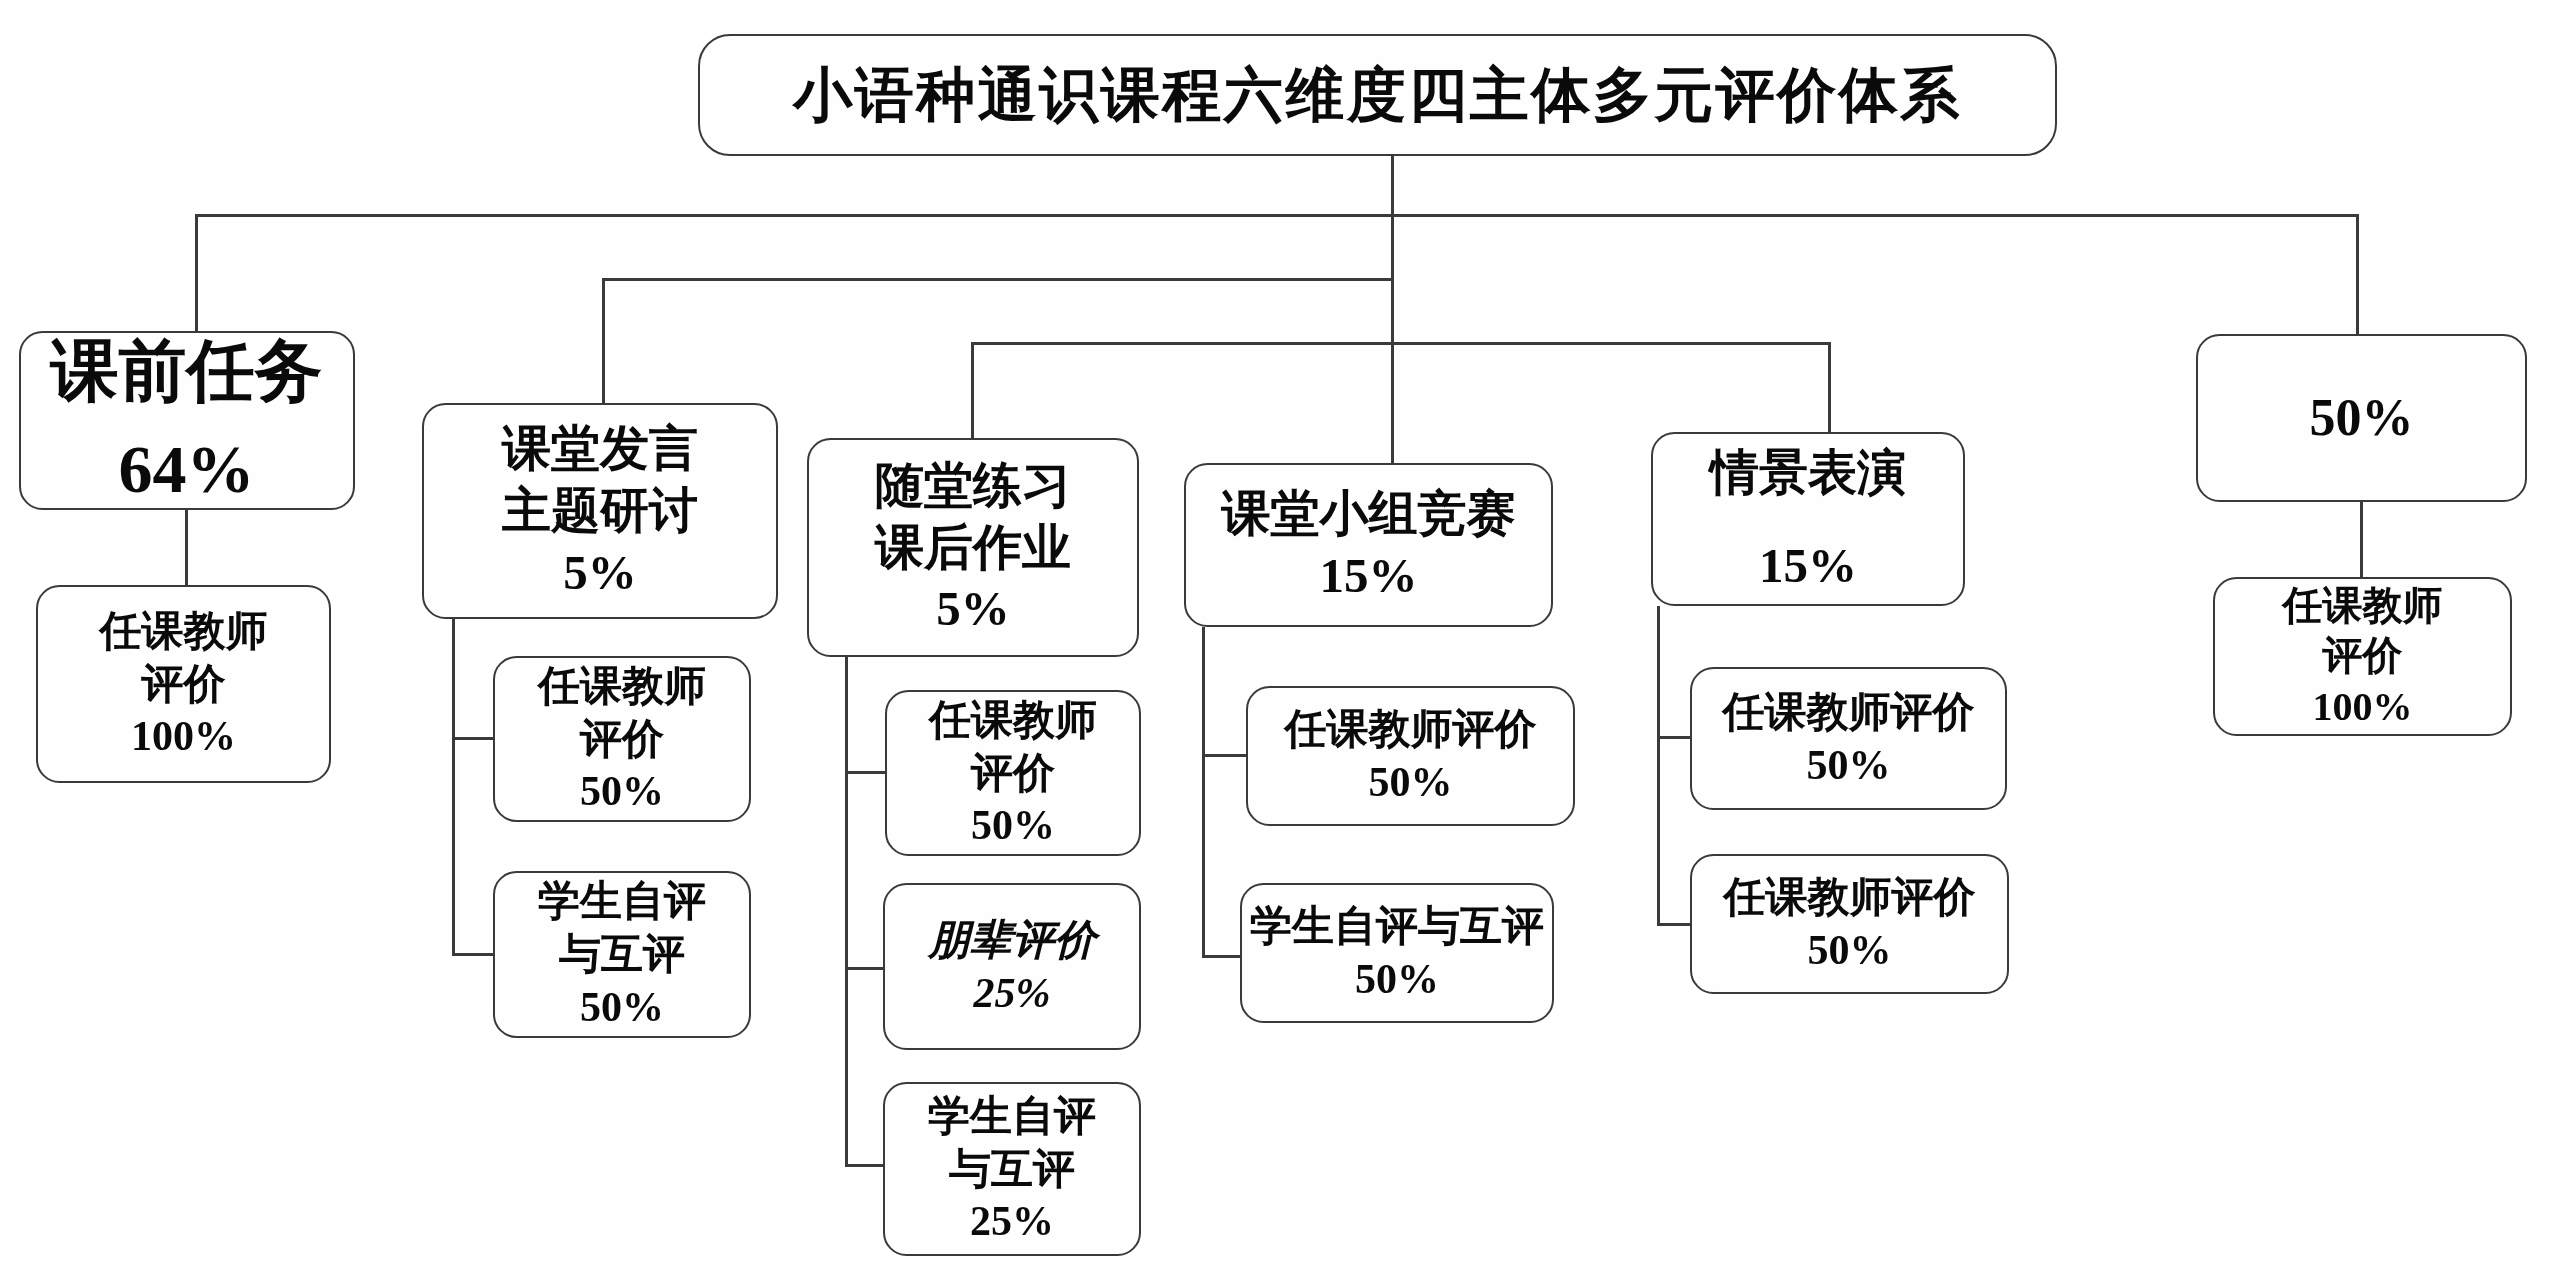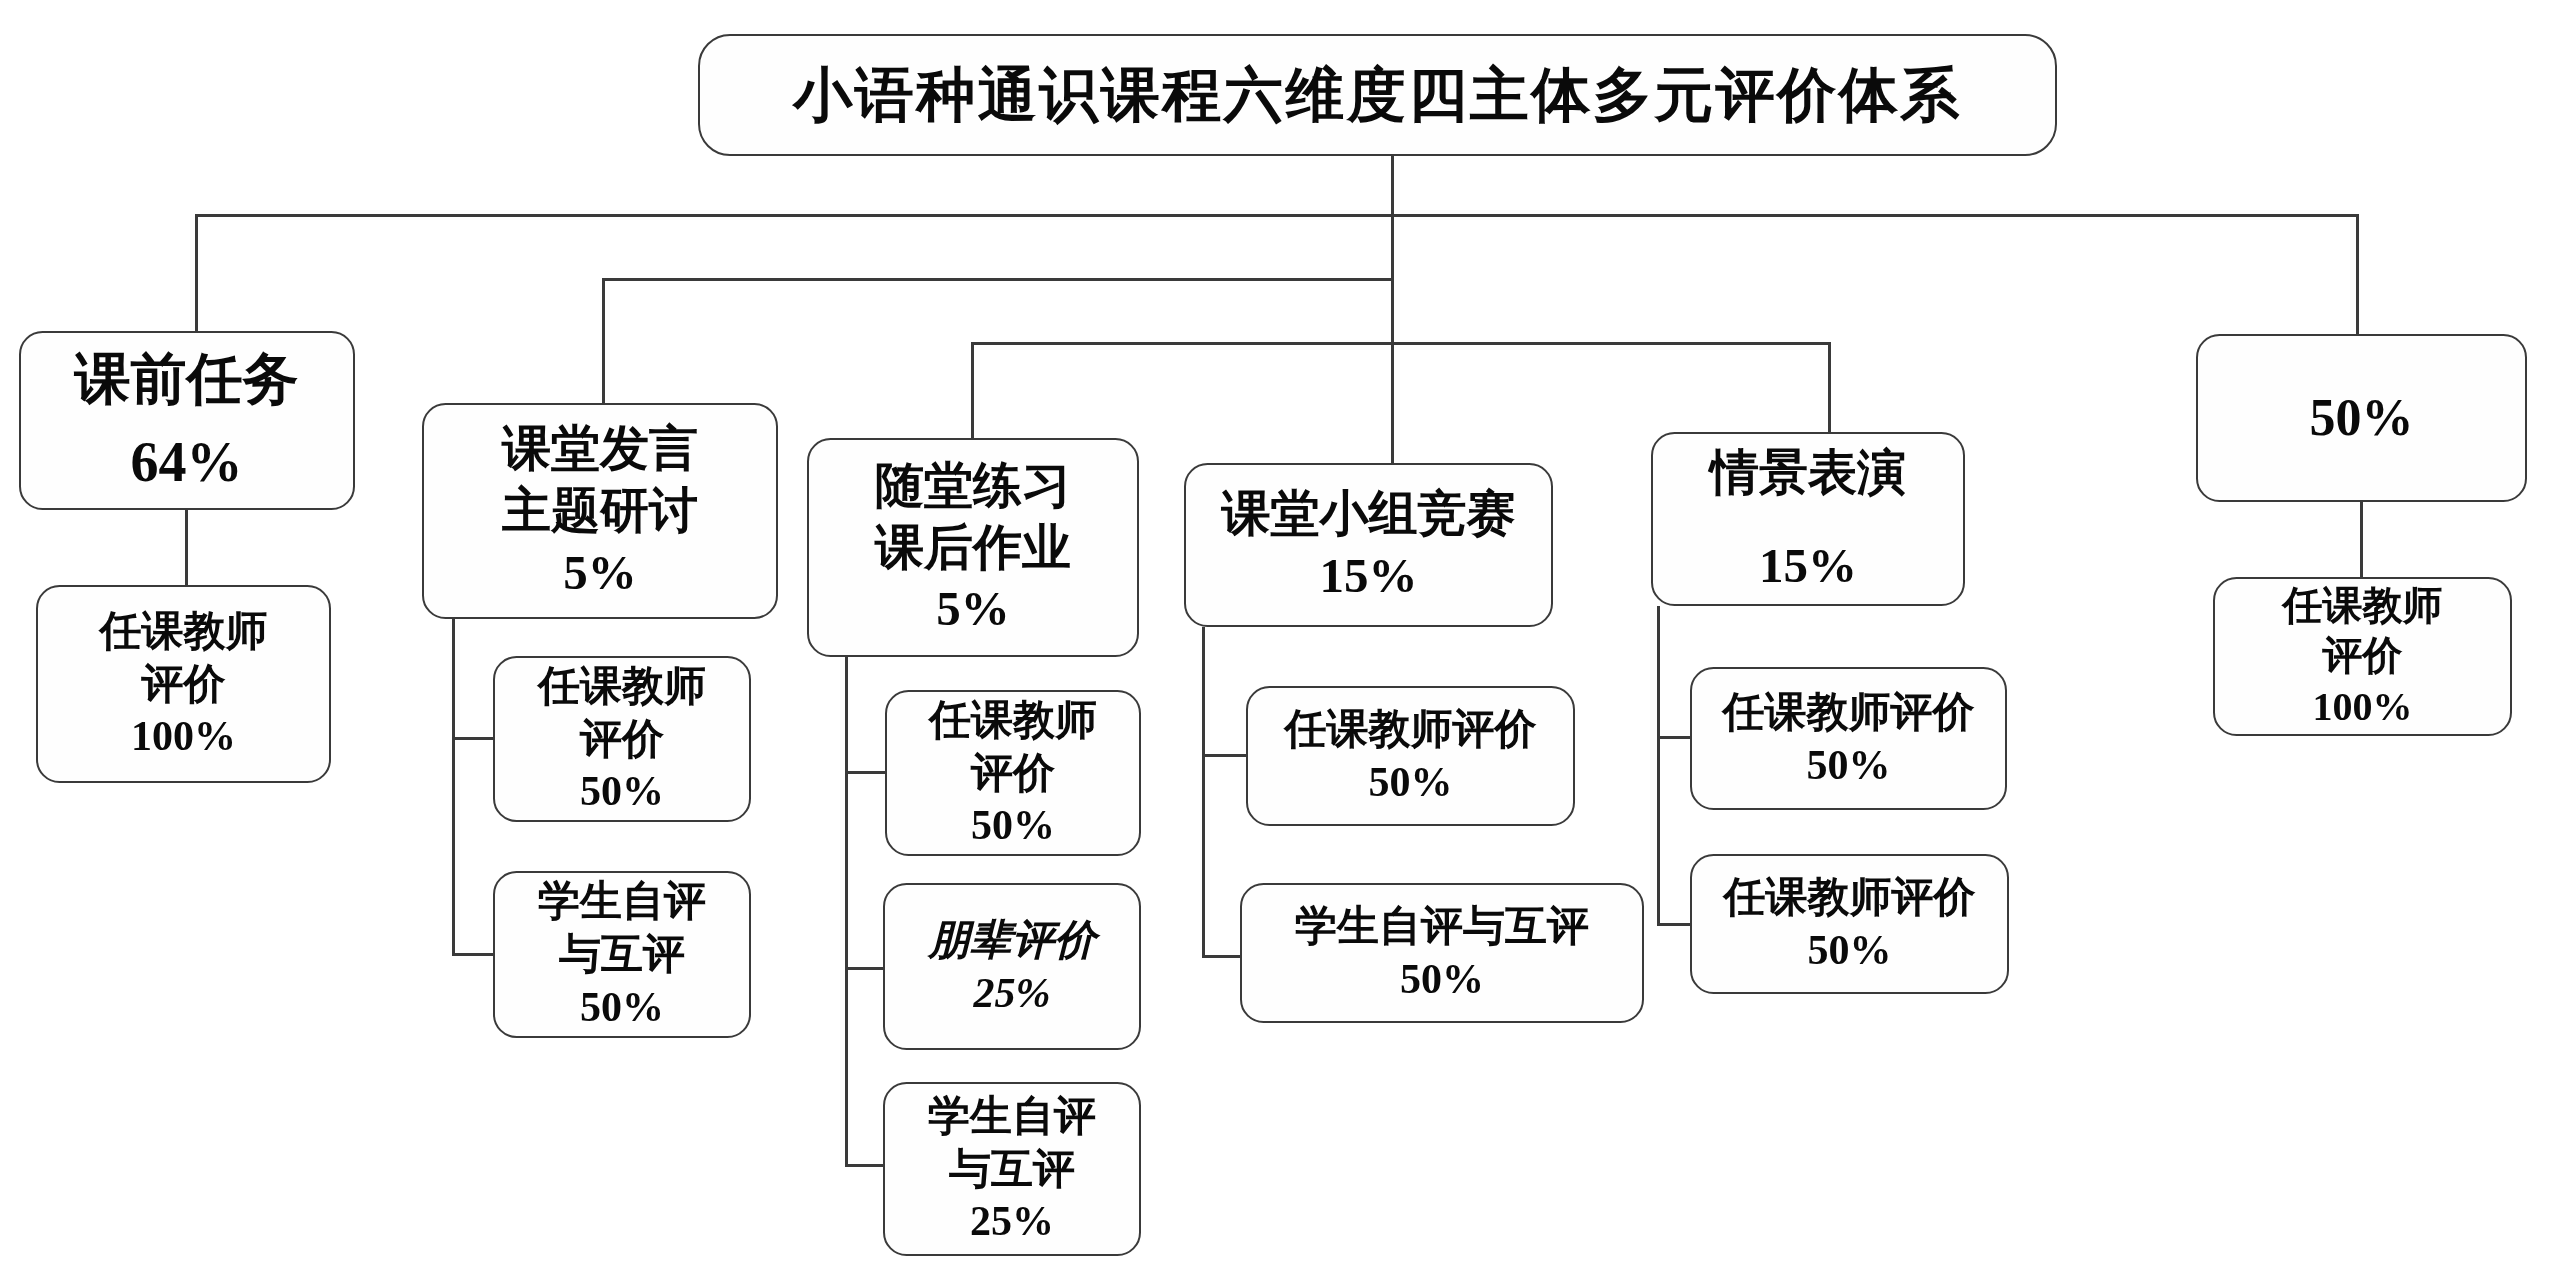--- a/index.html
+++ b/index.html
@@ -67,21 +67,21 @@
   <div class="ln" style="left:1657px;top:606px;width:2.5px;height:320px"></div>
   <div class="ln" style="left:1657px;top:736px;width:34px;height:2.5px"></div>
   <div class="ln" style="left:1657px;top:923px;width:34px;height:2.5px"></div>
 
   <div class="ln" style="left:2360px;top:502px;width:2.5px;height:75px"></div>
 
   <div class="node title-box" style="left:698px;top:34px;width:1359px;height:122px;font-size:59px;">
     <span>小语种通识课程六维度四主体多元评价体系</span>
   </div>
 
-  <div class="node" style="left:18.5px;top:331px;width:336px;height:179px;font-size:56px;gap:12px;">
+  <div class="node" style="left:18.5px;top:331px;width:336px;height:179px;font-size:68px;gap:12px;">
     <span>课前任务</span>
     <span>64%</span>
   </div>
   <div class="node" style="left:36px;top:585px;width:295px;height:198px;font-size:42px;">
     <span>任课教师</span>
     <span>评价</span>
     <span>100%</span>
   </div>
 
   <div class="node" style="left:422px;top:403px;width:356px;height:216px;font-size:49px;">
@@ -121,21 +121,21 @@
   </div>
 
   <div class="node" style="left:1184px;top:463px;width:369px;height:164px;font-size:49px;">
     <span>课堂小组竞赛</span>
     <span>15%</span>
   </div>
   <div class="node" style="left:1246px;top:686px;width:329px;height:140px;font-size:42px;">
     <span>任课教师评价</span>
     <span>50%</span>
   </div>
-  <div class="node" style="left:1240px;top:883px;width:404px;height:140px;font-size:42px;">
+  <div class="node" style="left:1240px;top:883px;width:314px;height:140px;font-size:42px;">
     <span>学生自评与互评</span>
     <span>50%</span>
   </div>
 
   <div class="node" style="left:1651px;top:432px;width:314px;height:174px;font-size:49px;gap:31px;">
     <span>情景表演</span>
     <span>15%</span>
   </div>
   <div class="node" style="left:1690px;top:667px;width:317px;height:143px;font-size:42px;">
     <span>任课教师评价</span>

